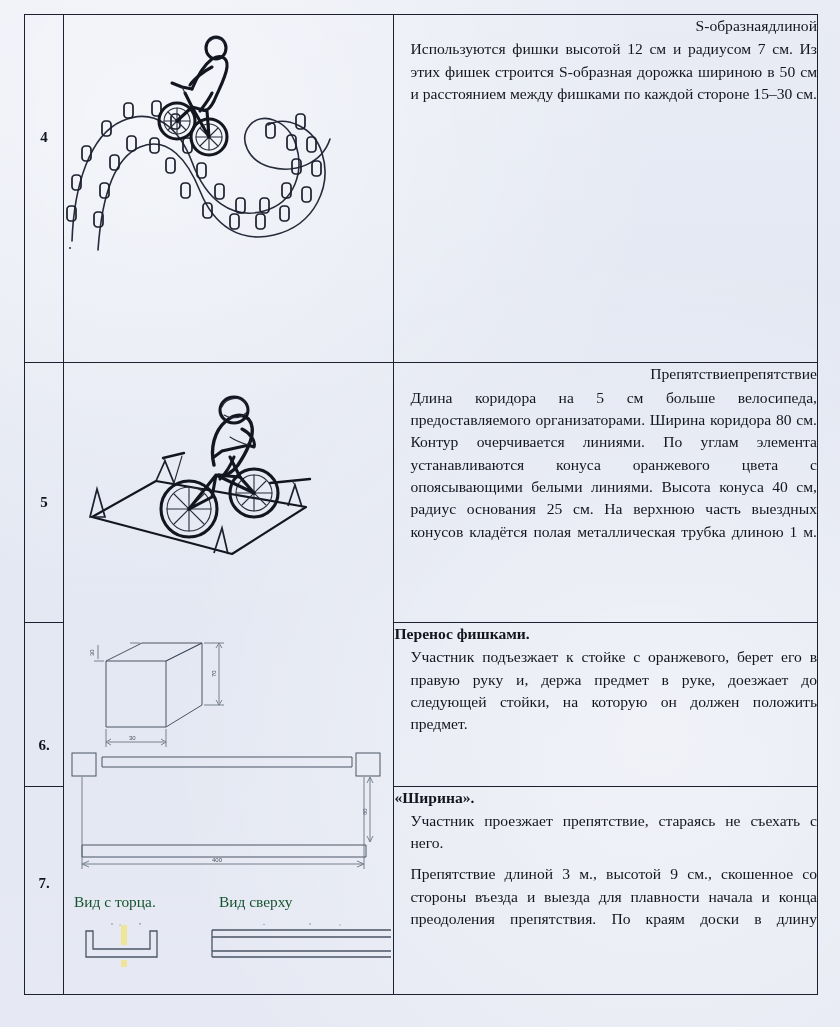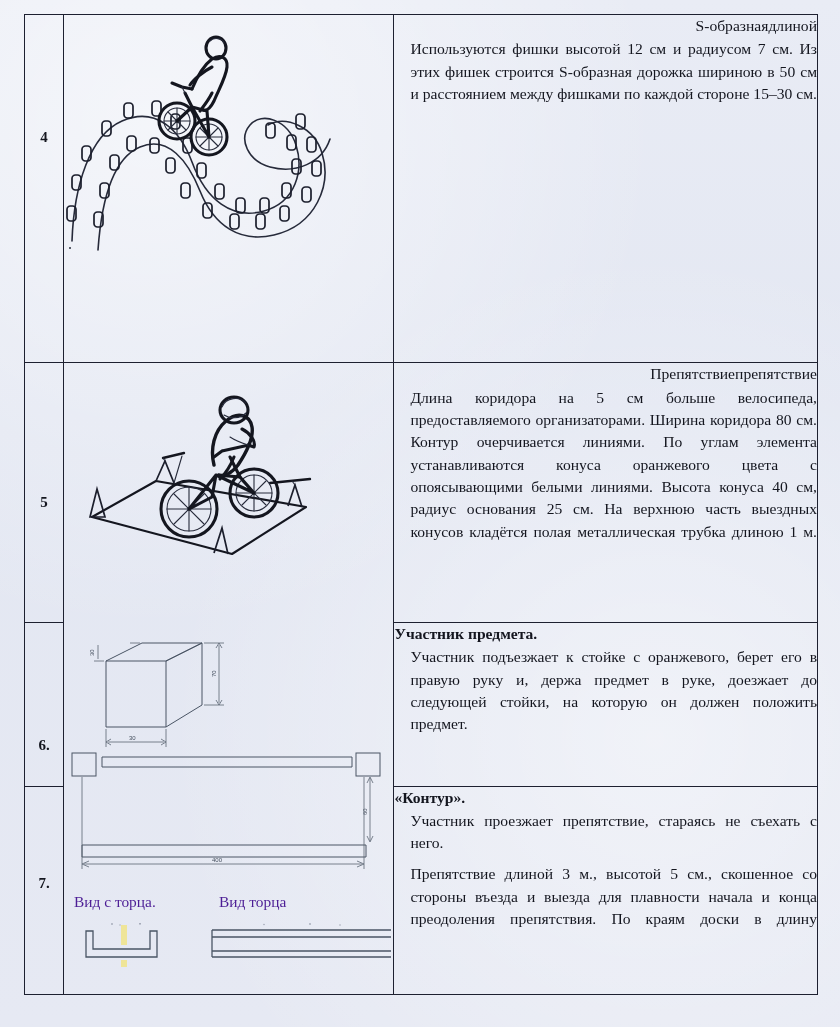--- a/index.html
+++ b/index.html
@@ -90,21 +90,21 @@
   .ink-bold{fill:none;stroke:#14161f;stroke-width:3.1;stroke-linecap:round;stroke-linejoin:round;}
   .tech{fill:none;stroke:#4a5565;stroke-width:1;stroke-linejoin:miter;}
   .tech-dim{fill:none;stroke:#5a6472;stroke-width:.8;}
   .tech-label{fill:#46505f;font-family:"Liberation Sans",sans-serif;font-size:6px;}
   .cone{fill:none;stroke:#1b1e2c;stroke-width:1.7;}
 
   .view-label{
     position:absolute;
     font-size:15.4px;
     font-family:"Liberation Serif",serif;
-    color:#4c1d95;
+    color:#14532d;
     white-space:nowrap;
   }
   .highlight-mark{
     position:absolute;
     background:#f2e37a;
     opacity:.75;
   }
 </style>
 </head>
 <body>
@@ -302,21 +302,21 @@
 
             <g class="tech-dim">
               <path d="M18,142 L18,234 M300,142 L300,234"></path>
               <path d="M20,229 L298,229"></path>
               <path d="M25,226 L18,229 L25,232 M293,226 L300,229 L293,232"></path>
             </g>
             <text class="tech-label" x="148" y="227">400</text>
           </svg>
 
           <div class="view-label" style="left:10px; top:530px;">Вид с торца.</div>
-          <div class="view-label" style="left:155px; top:530px;">Вид торца</div>
+          <div class="view-label" style="left:155px; top:530px;">Вид сверху</div>
 
           <svg width="327" height="90" viewBox="0 0 327 90" style="position:absolute;top:560px;left:0;">
 
             <g>
               <path class="tech" style="stroke-width:1.3" d="M22,8 L22,34 L93,34 L93,8 L86,8 L86,26 L29,26 L29,8 Z"></path>
             </g>
 
             <g>
               <path class="tech" style="stroke-width:1.3" d="M148,7 L327,7"></path>
               <path class="tech" style="stroke-width:1.3" d="M148,14 L327,14"></path>
@@ -346,31 +346,31 @@
           </div>
           <p class="just force">Длина коридора на 5 см больше велосипеда, предоставляемого организаторами. Ширина коридора 80 см. Контур очерчивается линиями. По углам элемента устанавливаются конуса оранжевого цвета с опоясывающими белыми линиями. Высота конуса 40 см, радиус основания 25 см. На верхнюю часть выездных конусов кладётся полая металлическая трубка длиною 1 м.</p>
         </td>
       </tr>
 
       <tr>
         <td class="num-cell">
           <span class="num" style="top:114px;">6.</span>
         </td>
         <td class="txt-cell">
-          <div class="head-solo">Участник предмета.</div>
+          <div class="head-solo">Перенос фишками.</div>
           <p class="just force">Участник подъезжает к стойке с оранжевого, берет его в правую руку и, держа предмет в руке,  доезжает до следующей стойки, на которую он должен положить предмет.</p>
         </td>
       </tr>
 
       <tr>
         <td class="num-cell">
           <span class="num" style="top:88px;">7.</span>
         </td>
         <td class="txt-cell">
-          <div class="head-solo">«Контур».</div>
+          <div class="head-solo">«Ширина».</div>
           <p class="just">Участник проезжает препятствие, стараясь не съехать с него.</p>
-          <p class="just force">Препятствие длиной 3 м., высотой 5 см., скошенное со стороны въезда и выезда для плавности начала и конца преодоления препятствия. По краям доски в длину</p>
+          <p class="just force">Препятствие длиной 3 м., высотой 9 см., скошенное со стороны въезда и выезда для плавности начала и конца преодоления препятствия. По краям доски в длину</p>
         </td>
       </tr>
 
     </tbody>
   </table>
 </div>
 
 </body></html>

